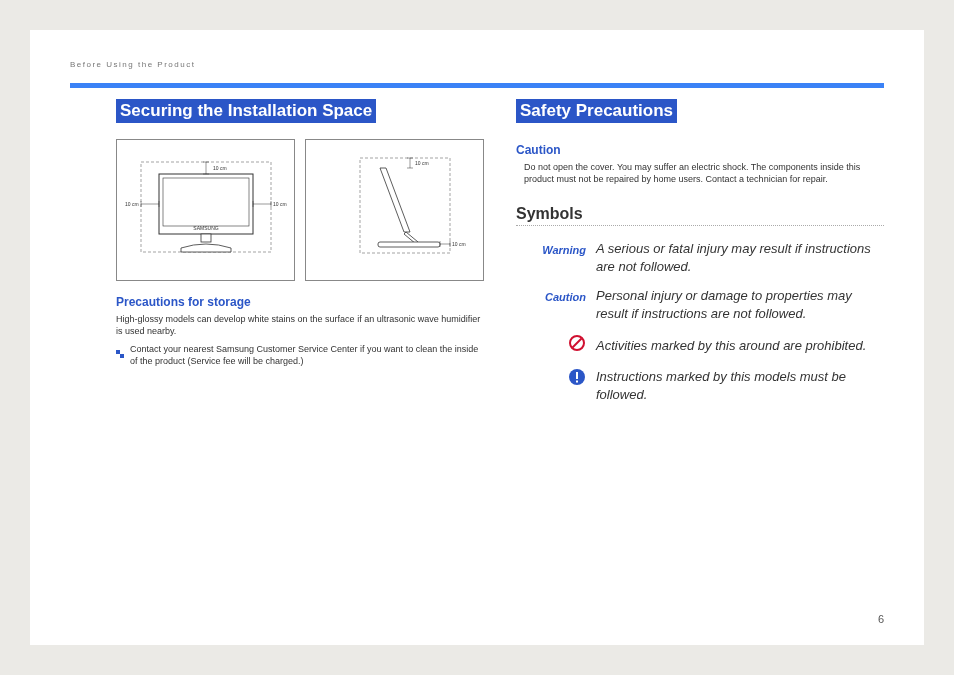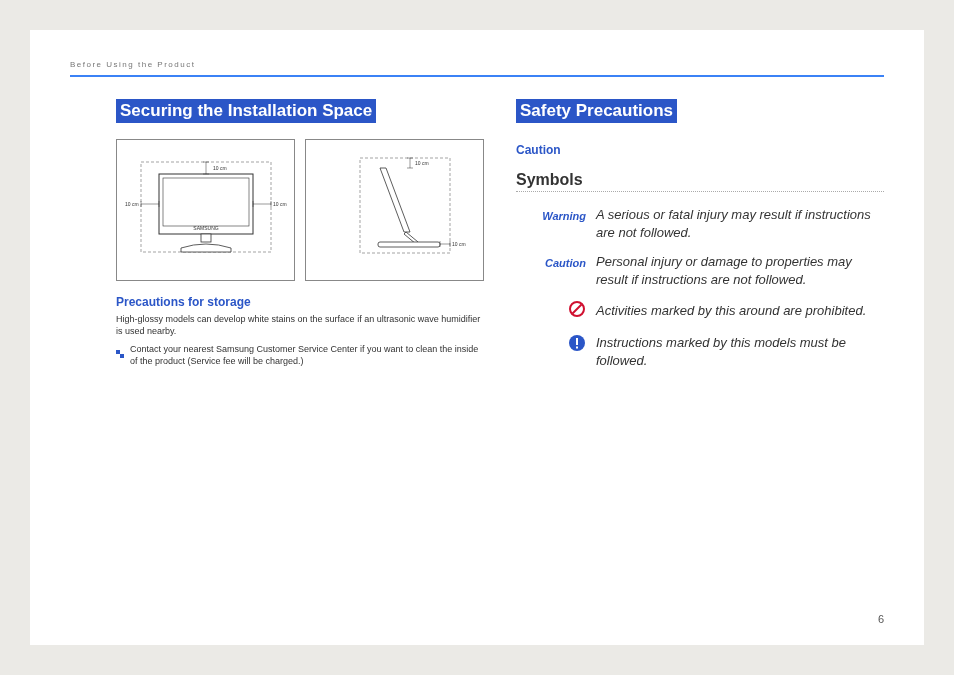--- a/index.html
+++ b/index.html
@@ -15,23 +15,23 @@
     margin: 30px auto;
     background: #fff;
     position: relative;
     padding: 30px 40px 30px 40px;
     box-sizing: border-box;
   }
   .header-line {
     font-size: 8px;
     letter-spacing: 1.5px;
     color: #777;
-    padding-bottom: 6px;
-    border-bottom: 2px solid #3b82f6;
-    margin-bottom: 22px;
+    padding-bottom: 14px;
+    border-bottom: 5px solid #3b82f6;
+    margin-bottom: 11px;
   }
   .columns {
     display: flex;
     gap: 32px;
     padding-left: 46px;
   }
   .col {
     flex: 1;
     min-width: 0;
   }
@@ -81,21 +81,21 @@
   h2.blue-sub {
     color: #2b56c7;
     font-size: 12px;
     font-weight: bold;
     margin: 10px 0 4px 0;
   }
   h2.symbols {
     font-size: 16px;
     font-weight: bold;
     color: #333;
-    margin: 14px 0 2px 0;
+    margin: 20px 0 2px 0;
   }
   .dotted-rule {
     border: none;
     border-top: 1px dotted #aaa;
     margin: 2px 0 8px 0;
   }
   .sym-table {
     display: table;
     width: 100%;
     border-collapse: collapse;
@@ -216,20 +216,21 @@
             </svg>
         </span>
         <span class="bullet-text">Contact your nearest Samsung Customer Service Center if you want to clean the inside of the product (Service fee will be charged.)</span>
       </div>
     </div>
 
     <div class="col">
       <h1 class="section">Safety Precautions</h1>
 
       <h2 class="blue-sub">Caution</h2>
+      <p class="body" style="padding-left:8px;">Do not open the cover. You may suffer an electric shock. The components inside this product must not be repaired by home users. Contact a technician for repair.</p>
 
       <h2 class="symbols">Symbols</h2>
       <hr class="dotted-rule">
 
       <div class="sym-table">
         <div class="sym-row">
           <div class="sym-left"><span class="sym-label">Warning</span></div>
           <div class="sym-right">A serious or fatal injury may result if instructions are not followed.</div>
         </div>
         <div class="sym-row">

